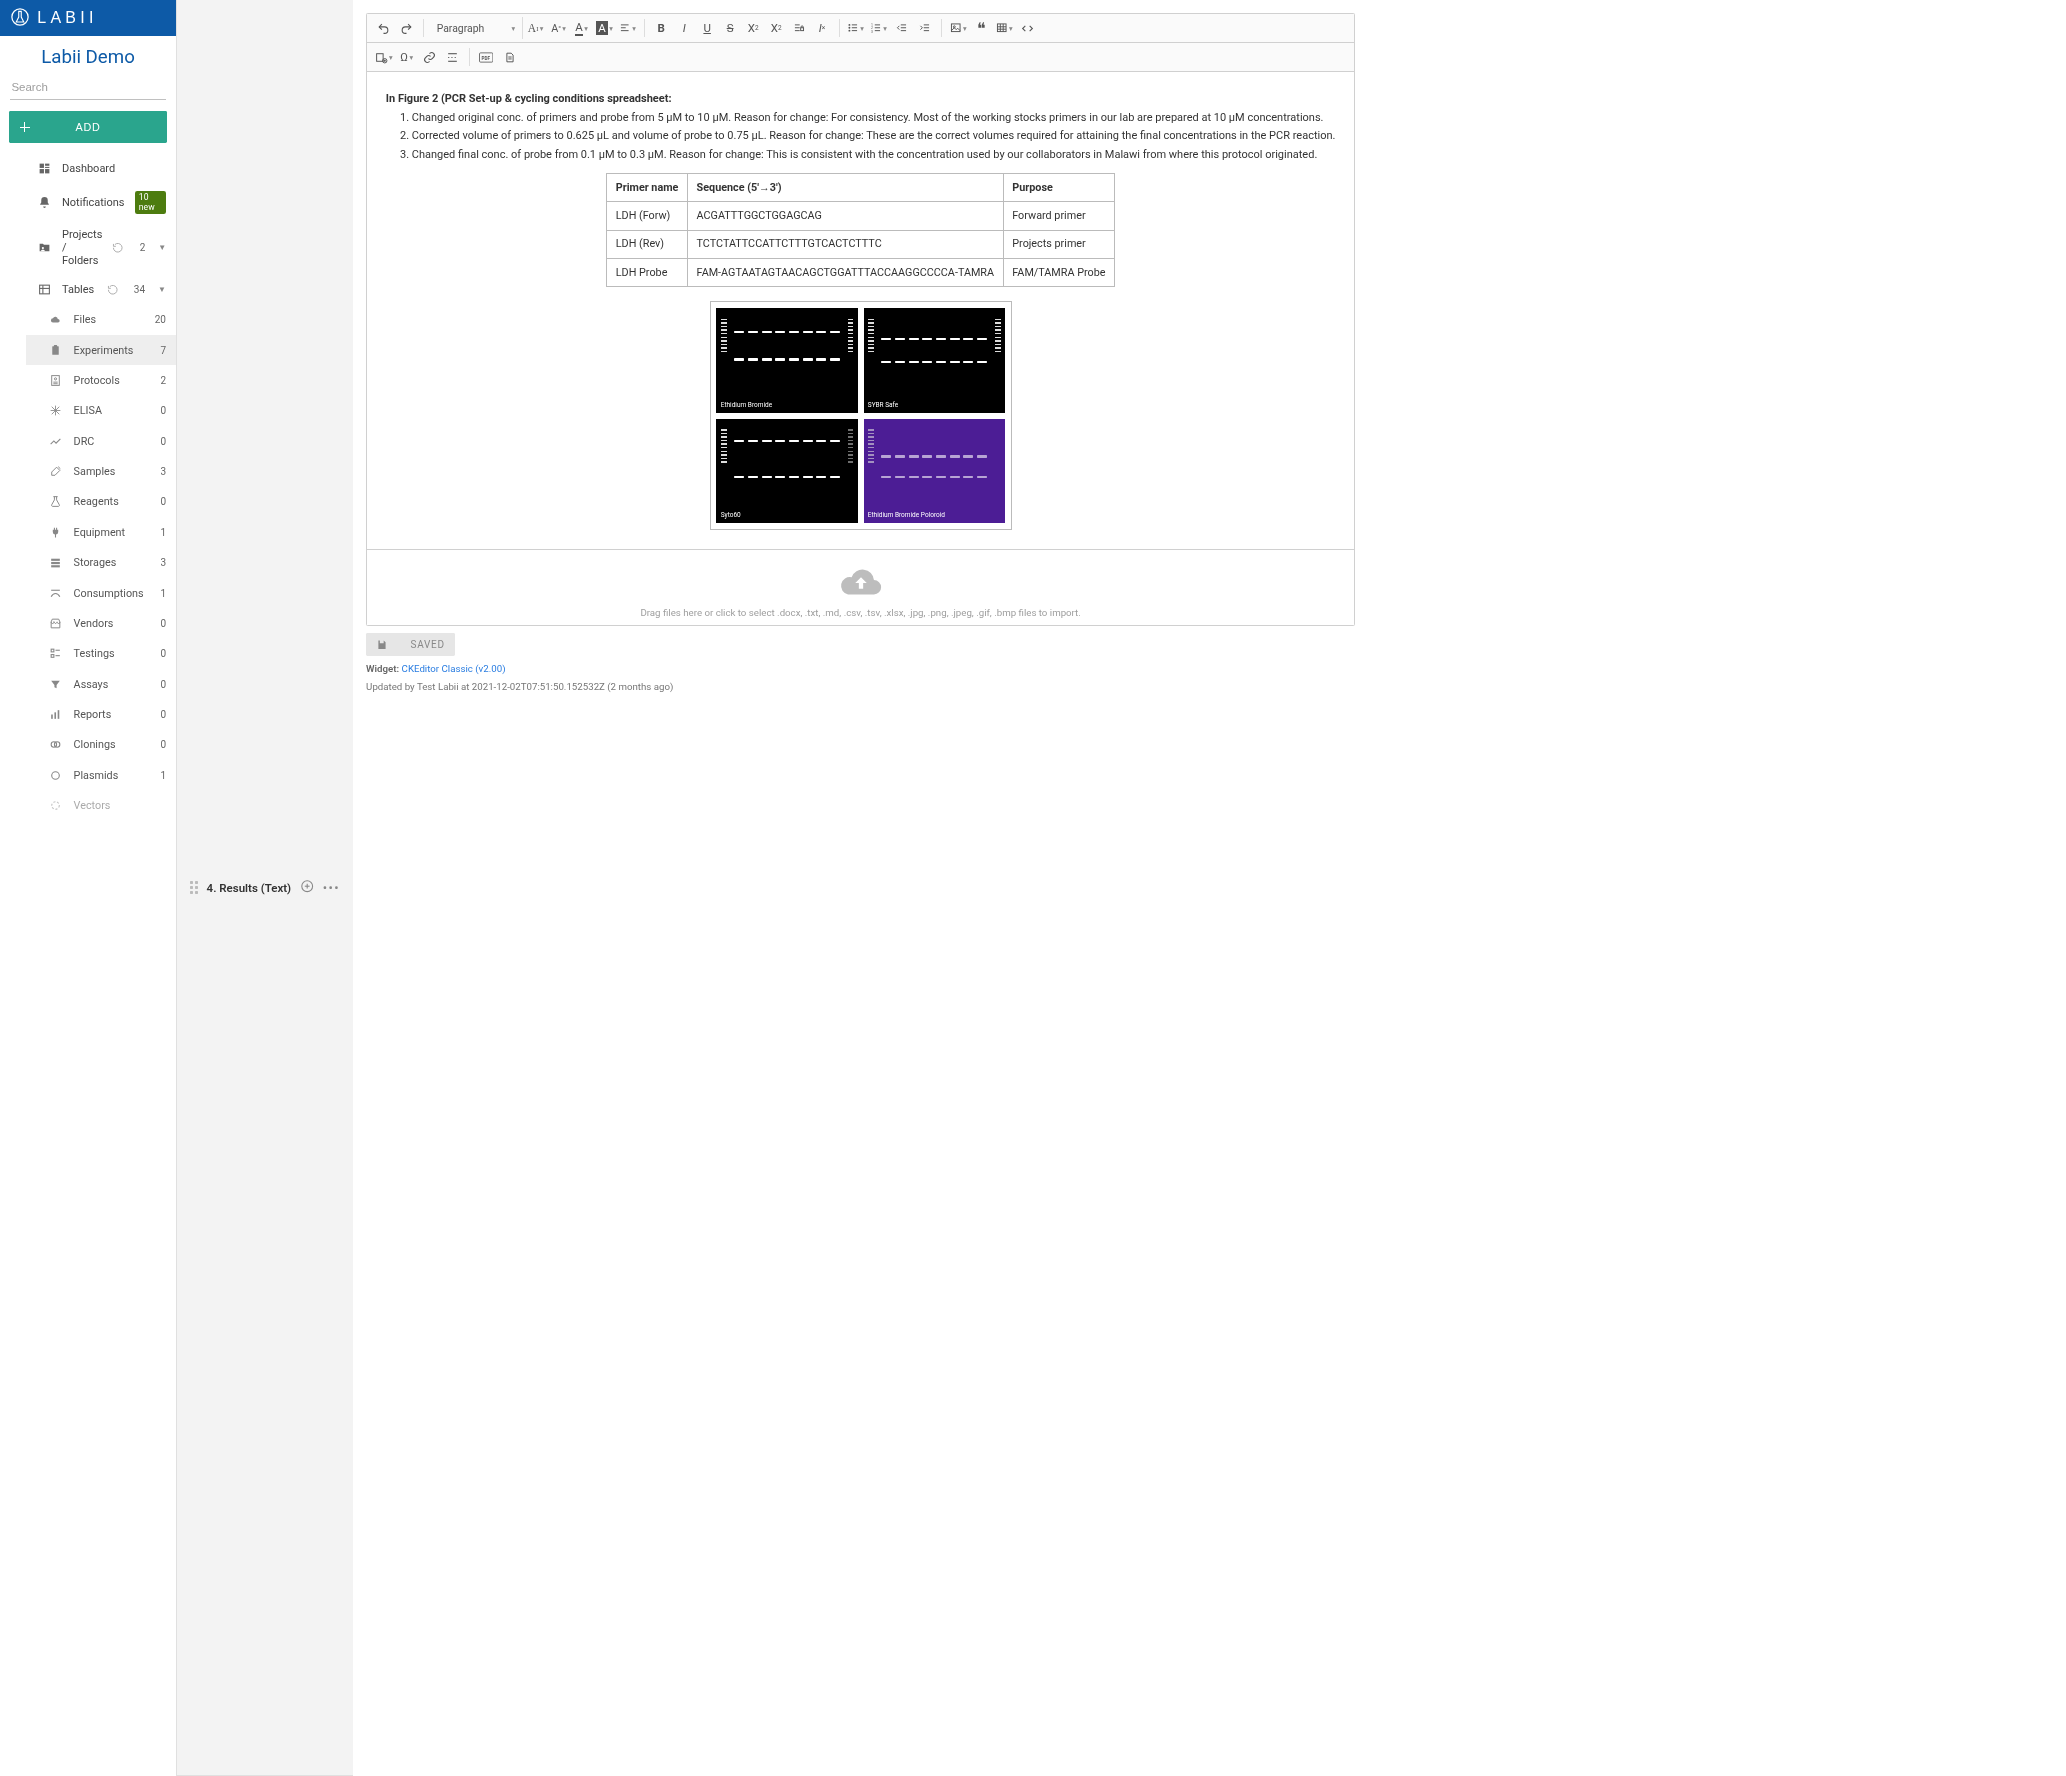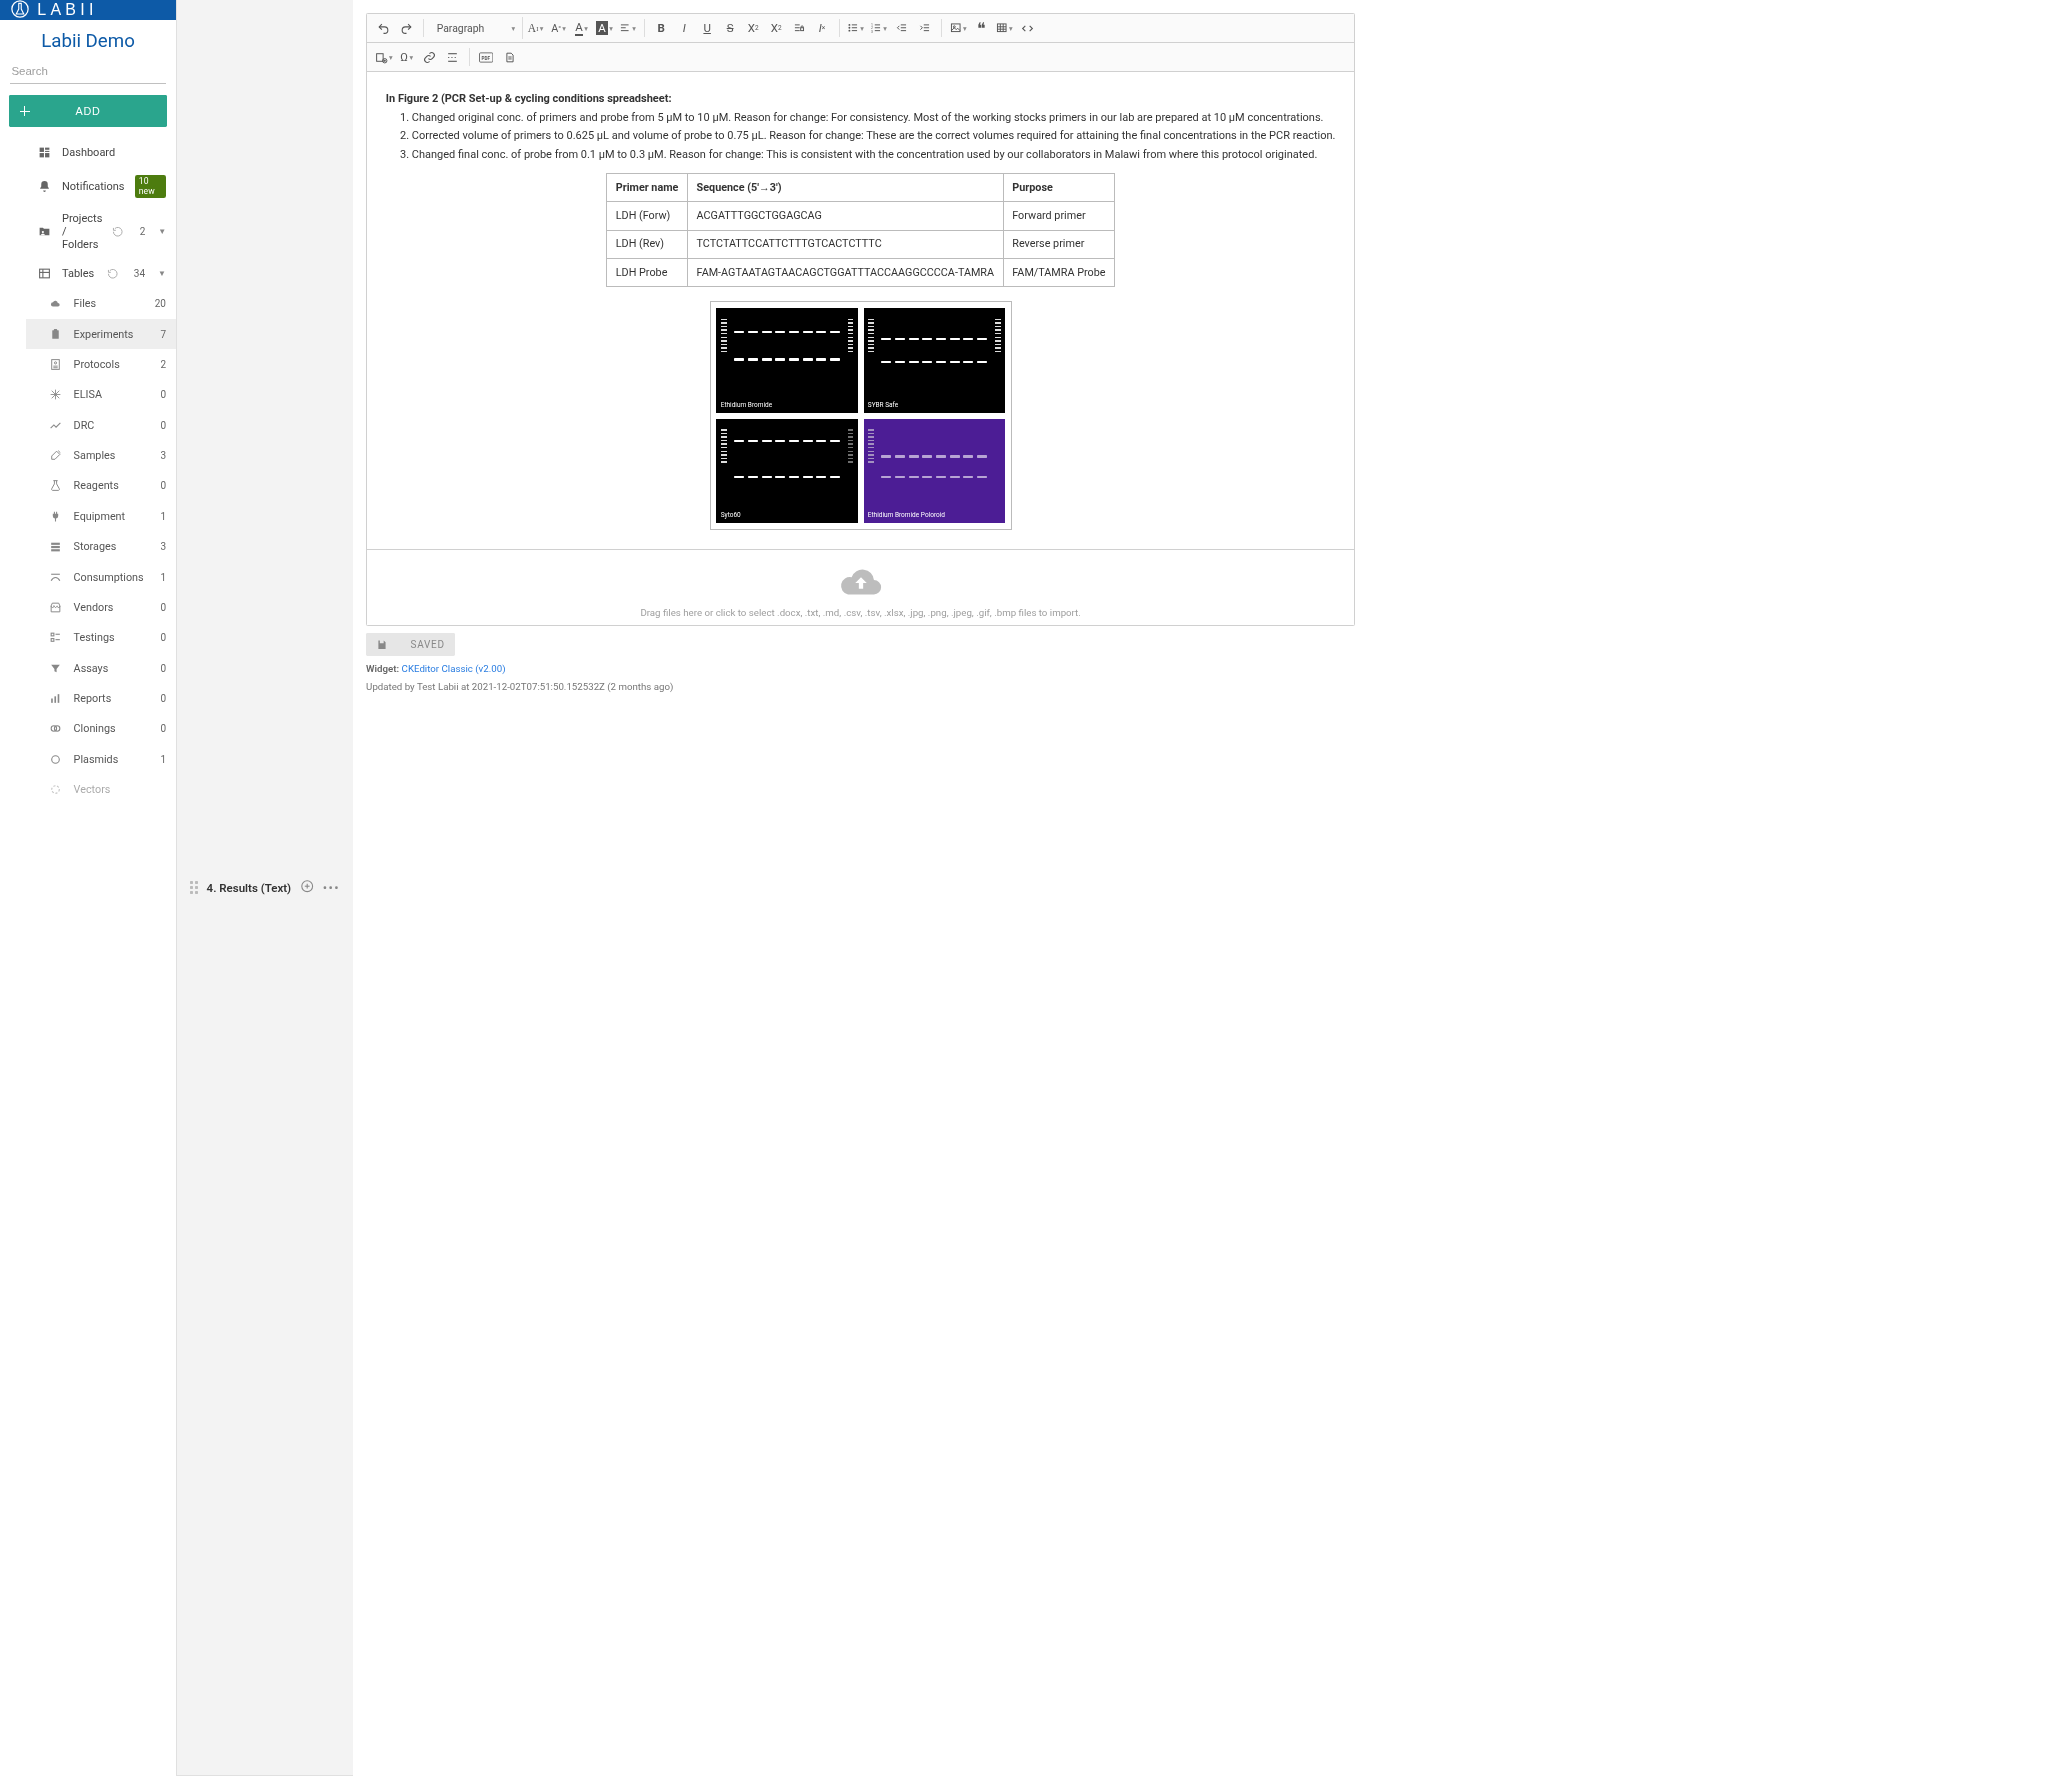--- a/index.html
+++ b/index.html
@@ -1,20 +1,20 @@
 <!DOCTYPE html>
 <html style="font-size:11.5px"><head>
 <meta charset="utf-8">
 <style>
   * { box-sizing: border-box; margin: 0; padding: 0; }
   body { font-family: -apple-system, BlinkMacSystemFont, "Segoe UI", Roboto, Helvetica, Arial, sans-serif; font-size: 11.5px; color: #333; background: #fff; }
   .app { display: flex; height: 100vh; min-height: 728px; }
   
   .sidebar { width: 177px; flex: 0 0 177px; background: #fff; border-right: 0.7px solid #e0e0e0; display: flex; flex-direction: column; }
-  .brand-bar { background: #0d5aa7; height: 20px; display: flex; align-items: center; padding: 0 10px; gap: 7.2px; }
+  .brand-bar { background: #0d5aa7; height: 36px; display: flex; align-items: center; padding: 0 10px; gap: 7.2px; }
   .brand-bar svg { width: 20px; height: 20px; }
   .brand-text { font-family: "Arial", sans-serif; font-weight: 400; letter-spacing: 4.3px; font-size: 16px; color: #fff; text-transform: uppercase; }
   .demo-title { color: #0d5aa7; font-size: 18.7px; text-align: center; padding: 10px 0 7.2px; }
   .search-wrap { padding: 0 10px 7.2px; }
   .search-input { width: 100%; border: none; border-bottom: 0.7px solid #c0c0c0; padding: 5.8px 1.4px; font-size: 11.5px; outline: none; color: #555; }
   .search-input::placeholder { color: #9e9e9e; }
   .add-btn { margin: 4.3px 8.6px 10px; background: #2aa58d; color: #fff; border: none; padding: 10px 0; font-size: 10.8px; letter-spacing: 0.7px; display: flex; align-items: center; justify-content: center; gap: 46px; cursor: pointer; border-radius: 1.4px; }
   .add-btn .plus { width: 10px; height: 10px; display: inline-block; position: relative; }
   .add-btn .plus::before, .add-btn .plus::after { content:""; position:absolute; background:#fff; }
   .add-btn .plus::before { left:4.3px; top:0; width:1.4px; height:10px; }
@@ -555,21 +555,21 @@
               </thead>
             <tbody>
               <tr>
                   <td>LDH (Forw)</td>
                   <td>ACGATTTGGCTGGAGCAG</td>
                   <td>Forward primer</td>
                 </tr>
               <tr>
                   <td>LDH (Rev)</td>
                   <td>TCTCTATTCCATTCTTTGTCACTCTTTC</td>
-                  <td>Reverse primer</td>
+                  <td>Projects primer</td>
                 </tr>
               <tr>
                   <td>LDH Probe</td>
                   <td>FAM-AGTAATAGTAACAGCTGGATTTACCAAGGCCCCA-TAMRA</td>
                   <td>FAM/TAMRA Probe</td>
                 </tr>
             </tbody>
           </table>
 
           <div class="gel-figure">

